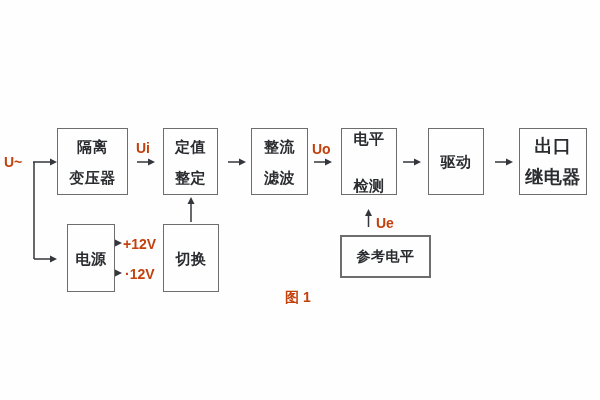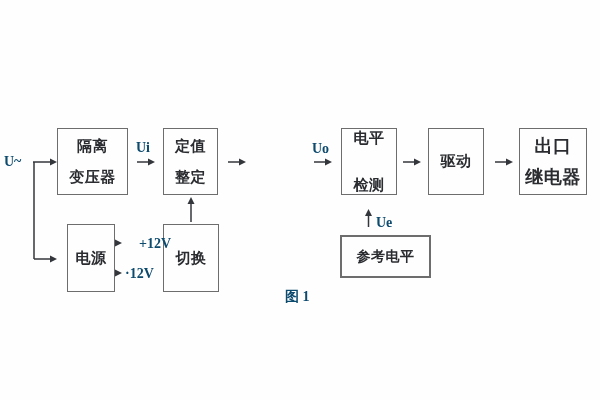--- a/index.html
+++ b/index.html
@@ -1,18 +1,18 @@
 <!DOCTYPE html>
 <html><head>
 <meta charset="utf-8">
 <style>
   html,body{margin:0;padding:0;background:#ffffff;}
   .stage{
     position:relative;width:600px;height:400px;background:#fefefe;overflow:hidden;
-    font-family:Liberation Serif, serif;
+    font-family:Liberation Sans, sans-serif;
   }
   .connector-layer{position:absolute;left:0;top:0;width:600px;height:400px;}
   .connector-layer line,.connector-layer path{stroke:#33363b;stroke-width:1.5;fill:none;}
   .connector-layer polygon{fill:#33363b;stroke:none;}
   .box{
     position:absolute;box-sizing:border-box;border:1.5px solid #6d6d6d;background:#fefefe;
     display:flex;flex-direction:column;align-items:center;justify-content:center;
     color:#2a2c30;font-size:15px;font-weight:600;line-height:31px;letter-spacing:0.5px;
     text-align:center;white-space:nowrap;
   }
@@ -21,28 +21,28 @@
   .b2{left:163px;top:128px;width:55px;height:67px;}
   .b3{left:251px;top:128px;width:57px;height:67px;}
   .b4{left:341px;top:128px;width:56px;height:67px;gap:16px;}
   .b5{left:428px;top:128px;width:56px;height:67px;}
   .b6{left:519px;top:128px;width:68px;height:67px;font-size:18px;justify-content:center;}
   
   .b7{left:67px;top:224px;width:48px;height:68px;}
   .b8{left:163px;top:224px;width:56px;height:68px;}
   .b9{left:340px;top:235px;width:91px;height:43px;font-size:14px;border-width:2px;}
   .lbl{
-    position:absolute;color:#0c4a6e;font-weight:700;font-size:14px;line-height:14px;
+    position:absolute;color:#c2410c;font-weight:700;font-size:14px;line-height:14px;
     white-space:nowrap;
   }
   .lbl-u{left:4px;top:155px;}
   .lbl-ui{left:136px;top:141px;}
   .lbl-uo{left:312px;top:142px;}
   .lbl-ue{left:376px;top:216px;}
-  .lbl-p12{left:123px;top:237px;margin-left:16px;}
+  .lbl-p12{left:123px;top:237px;}
   .lbl-n12{left:125px;top:267px;}
   .caption{left:285px;top:290px;font-weight:600;}
 </style>
 </head>
 <body>
 
 <div class="stage">
 
   <svg class="connector-layer" viewBox="0 0 600 400" xmlns="http://www.w3.org/2000/svg">
     <g>
@@ -95,20 +95,24 @@
   <div class="box b1">
     <span>隔离</span>
     <span>变压器</span>
   </div>
 
   <div class="box b2">
     <span>定值</span>
     <span>整定</span>
   </div>
 
+  <div class="box b3">
+    <span>整流</span>
+    <span>滤波</span>
+  </div>
 
   <div class="box b4">
     <span>电平</span>
     <span>检测</span>
   </div>
 
   <div class="box b5">
     <span>驱动</span>
   </div>
 

